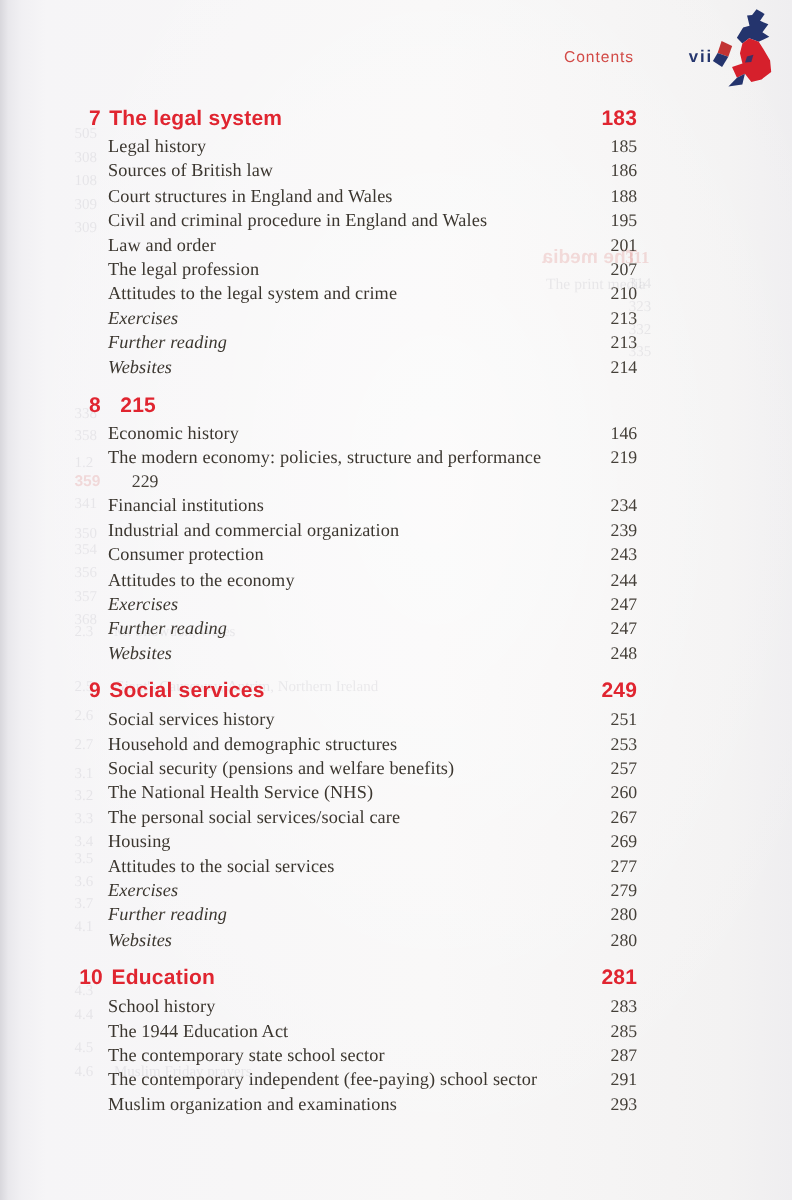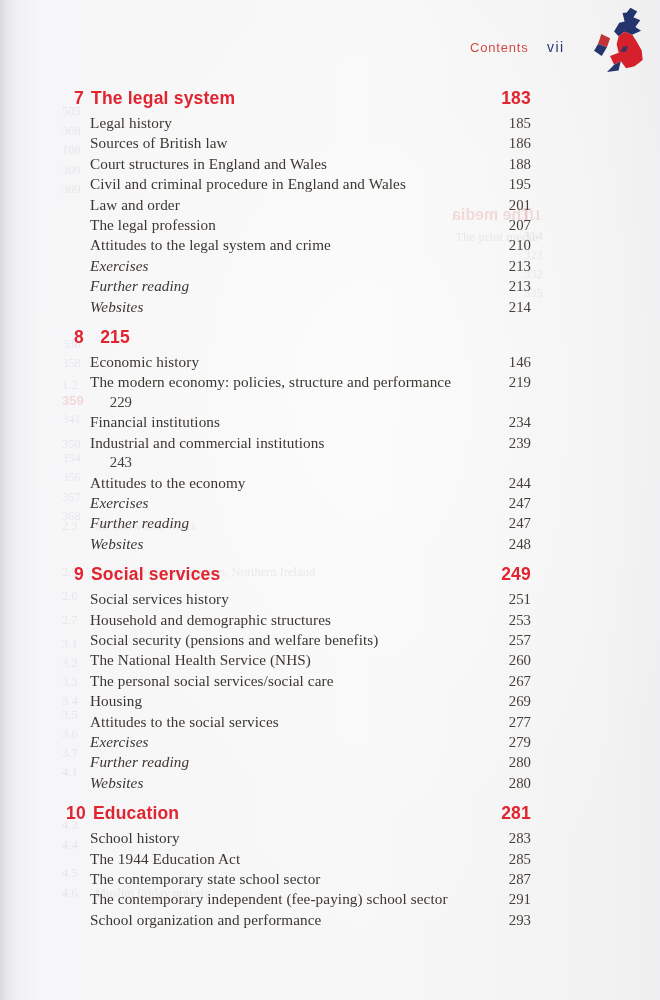--- a/index.html
+++ b/index.html
@@ -14,22 +14,22 @@
       radial-gradient(ellipse at 55% 40%, rgba(255,255,255,.55) 0%, rgba(255,255,255,0) 70%),
       linear-gradient(90deg,#d8d7dc 0px,#e9e8ec 7px,#f1f0f3 18px,#f6f5f7 38px,#f8f7f7 55%,#f3f2f2 92%,#efeef0 100%);
   }
   
   .contents-label{
     position:absolute;left:470px;top:40px;
     font-family:"Liberation Sans",sans-serif;font-weight:400;font-size:13px;
     letter-spacing:.8px;color:#d24a46;
   }
   .folio{
-    position:absolute;left:547px;top:39px;
-    font-family:"Liberation Sans",sans-serif;font-weight:400;font-size:14px;
+    position:absolute;left:574px;top:39px;
+    font-family:"Liberation Sans",sans-serif;font-weight:700;font-size:14px;
     letter-spacing:1.5px;color:#25366e;
   }
   .uk-icon{position:absolute;left:591px;top:6px;width:64px;height:74px;}
   
   .toc{position:absolute;left:66px;top:87px;width:465px;}
   .chapter{margin-bottom:9px;}
   .ch-head{
     display:flex;align-items:baseline;
     font-family:"Liberation Sans",sans-serif;font-weight:700;
     font-size:17.5px;line-height:22px;color:#e02530;
@@ -192,24 +192,25 @@
           <span class="toc-page">219</span>
         </div>
         <div class="toc-item">
           <span class="toc-page">229</span>
         </div>
         <div class="toc-item">
           <span class="toc-label">Financial institutions</span>
           <span class="toc-page">234</span>
         </div>
         <div class="toc-item">
-          <span class="toc-label">Industrial and commercial institutions</span>
+          <span class="toc-label">Industrial and commercial organization</span>
           <span class="toc-page">239</span>
         </div>
         <div class="toc-item">
+          <span class="toc-label">Consumer protection</span>
           <span class="toc-page">243</span>
         </div>
         <div class="toc-item">
           <span class="toc-label">Attitudes to the economy</span>
           <span class="toc-page">244</span>
         </div>
         <div class="toc-item italic">
           <span class="toc-label">Exercises</span>
           <span class="toc-page">247</span>
         </div>
@@ -285,19 +286,19 @@
         </div>
         <div class="toc-item">
           <span class="toc-label">The contemporary state school sector</span>
           <span class="toc-page">287</span>
         </div>
         <div class="toc-item">
           <span class="toc-label">The contemporary independent (fee-paying) school sector</span>
           <span class="toc-page">291</span>
         </div>
         <div class="toc-item">
-          <span class="toc-label">School organization and performance</span>
+          <span class="toc-label">Muslim organization and examinations</span>
           <span class="toc-page">293</span>
         </div>
       </section>
     </div>
 
 </div>
 
 </body></html>

